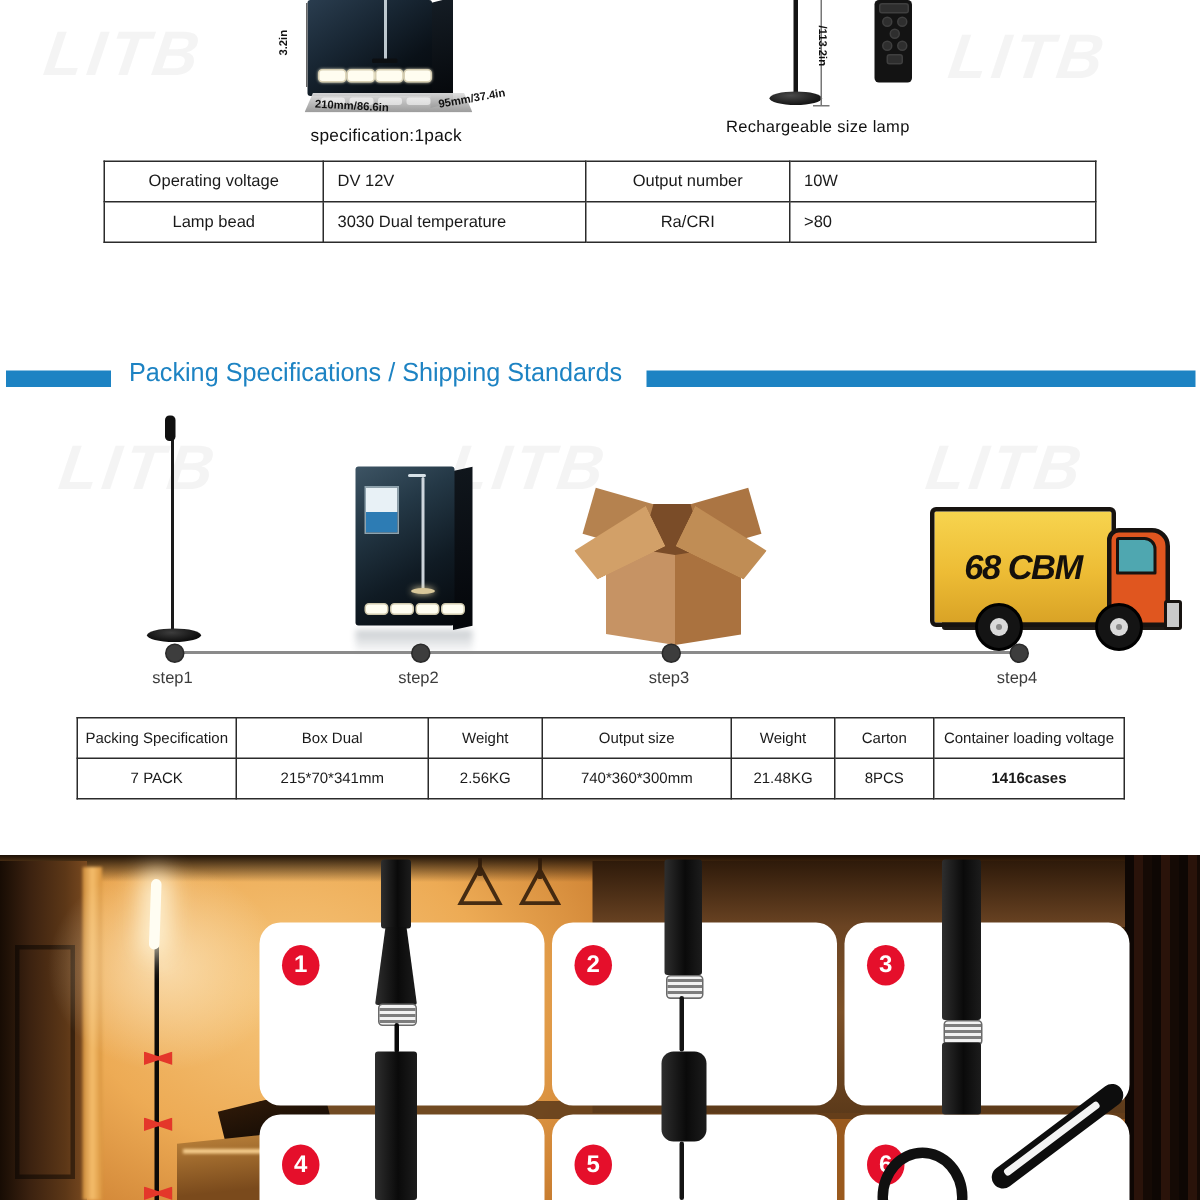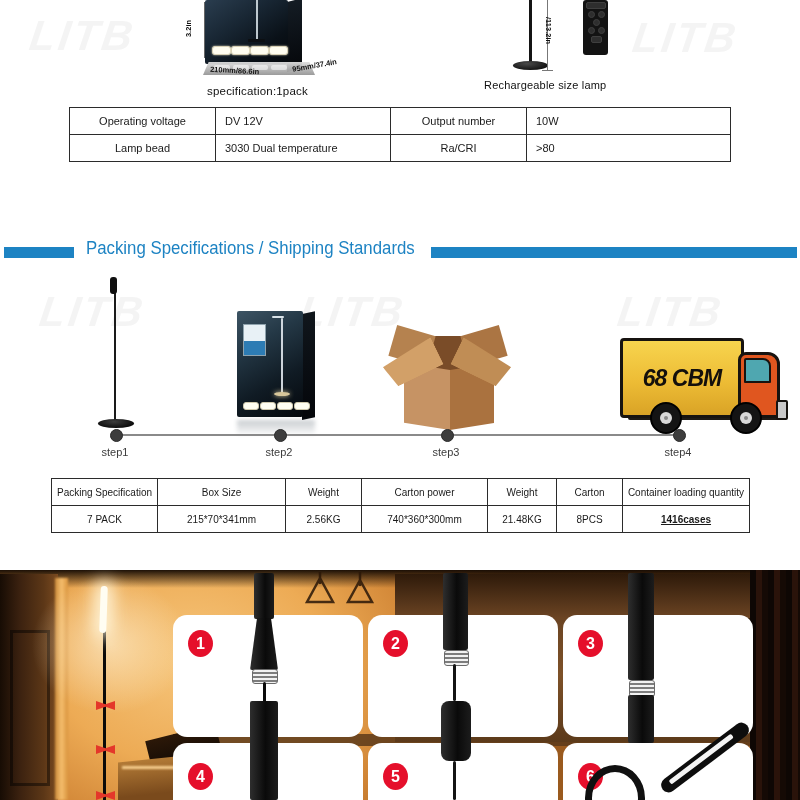--- a/index.html
+++ b/index.html
@@ -87,21 +87,21 @@
   .hub{position:absolute;left:8px;top:8px;width:12px;height:12px;border-radius:50%;background:#d9d9d9;}
   .hub::after{content:"";position:absolute;left:4px;top:4px;width:4px;height:4px;border-radius:50%;background:#8a8a8a;}
 
   .tl-line{left:115px;top:434px;width:563px;height:2px;background:#8a8a8a;}
   .tl-dot{position:absolute;top:429px;width:11px;height:11px;border-radius:50%;background:#3d3d3d;border:1px solid #2a2a2a;}
   .tl-label{position:absolute;top:446px;font-size:11px;color:#3c3c3c;width:60px;text-align:center;}
 
   
   .pack{left:51px;top:478px;width:698px;}
   .pack td{border:1px solid var(--border);height:26px;font-size:10px;text-align:center;white-space:nowrap;overflow:hidden;padding:0 2px;}
-  .pack tr.vals td:last-child{font-weight:bold;text-decoration:underline;}
+  .pack tr.vals td:last-child{font-weight:bold;}
 
   
   .photo{left:0;top:570px;width:800px;height:230px;overflow:hidden;
       background:radial-gradient(ellipse 340px 260px at 190px 90px,#f6c67c 0%,#edab55 40%,#cf8334 70%,#9a5a1e 100%);}
   .ph-topdark{left:0;top:0;width:800px;height:18px;
       background:linear-gradient(180deg,rgba(18,9,3,.95),rgba(18,9,3,0));}
   .wardrobe{left:395px;top:4px;width:362px;height:168px;
       background:linear-gradient(180deg,#2e1a0a 0%,#6b4423 26%,#7d5128 60%,#5c3a1a 100%);}
   .rowgap{left:173px;top:164px;width:584px;height:12px;background:rgba(92,58,26,.85);}
   .frame{left:650px;top:48px;width:96px;height:100px;border:5px solid #3a2008;background:rgba(20,10,5,.85);}
@@ -272,26 +272,26 @@
         <col style="width:128px">
         <col style="width:76px">
         <col style="width:126px">
         <col style="width:69px">
         <col style="width:66px">
         <col style="width:127px">
       </colgroup>
     <tbody>
         <tr>
       <td>Packing Specification</td>
-      <td>Box Size</td>
+      <td>Box Dual</td>
       <td>Weight</td>
-      <td>Carton power</td>
+      <td>Output size</td>
       <td>Weight</td>
       <td>Carton</td>
-      <td>Container loading quantity</td>
+      <td>Container loading voltage</td>
     </tr>
     <tr class="vals">
       <td>7 PACK</td>
       <td>215*70*341mm</td>
       <td>2.56KG</td>
       <td>740*360*300mm</td>
       <td>21.48KG</td>
       <td>8PCS</td>
       <td>1416cases</td>
     </tr>

